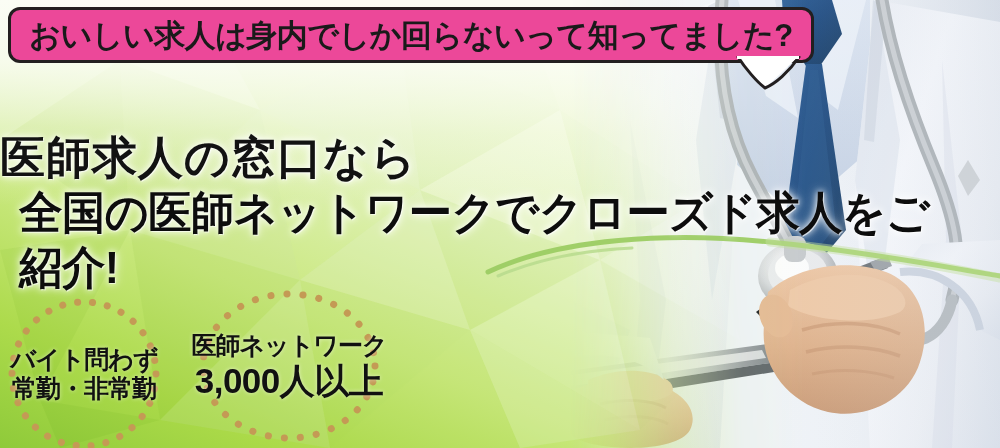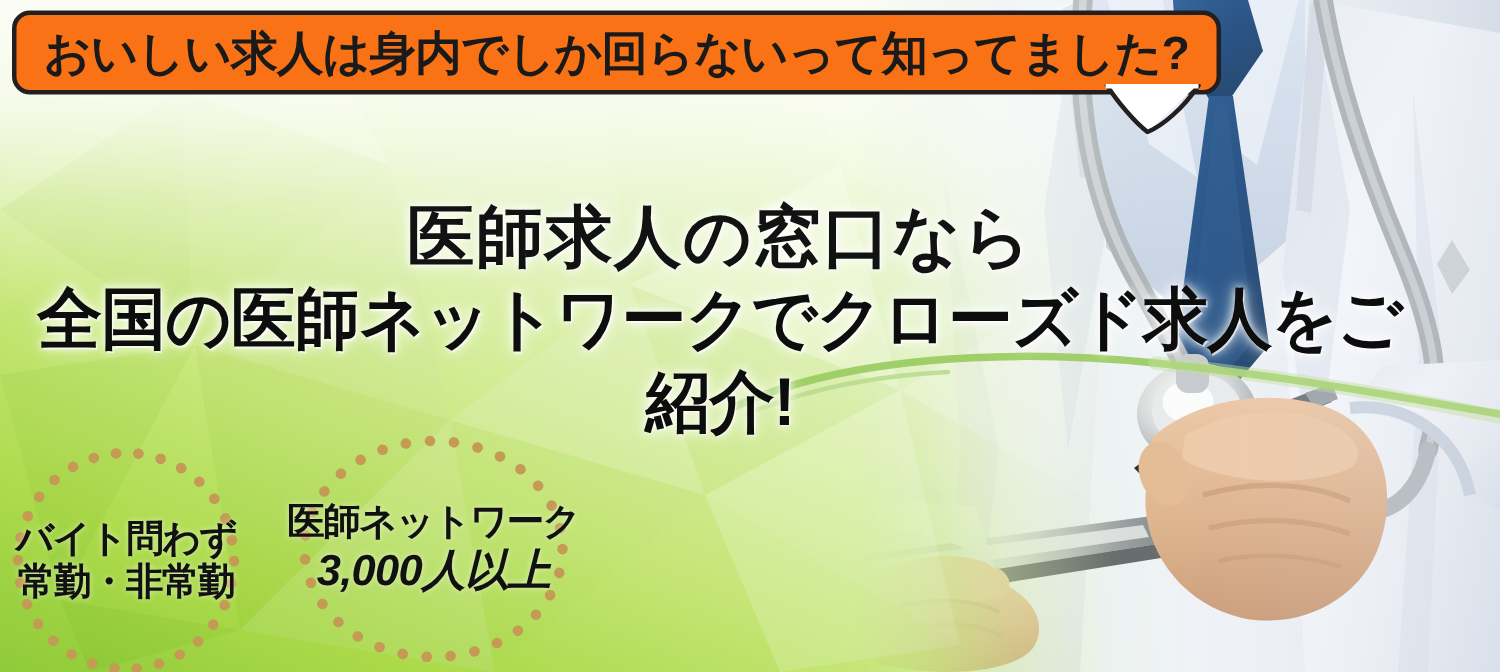--- a/index.html
+++ b/index.html
@@ -93,21 +93,21 @@
     pointer-events: none;
   }
 
   
   .bubble {
     position: absolute;
     left: 8px;
     top: 7px;
     width: 806px;
     height: 56px;
-    background: #f97316;
+    background: #ec4899;
     border: 3px solid #231f20;
     border-radius: 12px;
     box-sizing: border-box;
     display: flex;
     align-items: center;
     justify-content: center;
   }
   .bubble-text {
     font-size: 31px;
     font-weight: bold;
@@ -124,21 +124,20 @@
     height: 34px;
     pointer-events: none;
   }
 
   
   .headline {
     position: absolute;
     left: 0;
     top: 131px;
     width: 960px;
-    text-align: center;
     pointer-events: none;
   }
   .head-line1 {
     font-size: 45px;
     font-weight: bold;
     color: #121212;
     letter-spacing: 1px;
     line-height: 1.22;
     text-shadow:
        0 0 6px rgba(255,255,255,.95),
@@ -183,21 +182,21 @@
     text-align: center;
     text-shadow: 0 0 4px rgba(255,255,255,.55);
   }
   #badge-1 { left: 6px;   top: 296px; }
   #badge-2 { left: 196px; top: 288px; width: 186px; }
   #badge-3 { left: 398px; top: 284px; }
 
   #badge-1 .badge-label { font-size: 25px; letter-spacing: -1px; }
   #badge-2 .badge-label { font-size: 25px; letter-spacing: -1px; }
   #badge-3 .badge-label { font-size: 25px; letter-spacing: 0px; }
-  #badge-2 .badge-label.num { font-size: 29px; letter-spacing: -0.5px; font-style: italic; }
+  #badge-2 .badge-label.num { font-size: 35px; letter-spacing: -0.5px; }
 </style>
 </head>
 <body>
 
 <div id="banner">
 
   <div class="bg-base"></div>
   <div class="bg-base2"></div>
 
   <svg class="poly" viewBox="0 0 1000 448" preserveAspectRatio="none">

